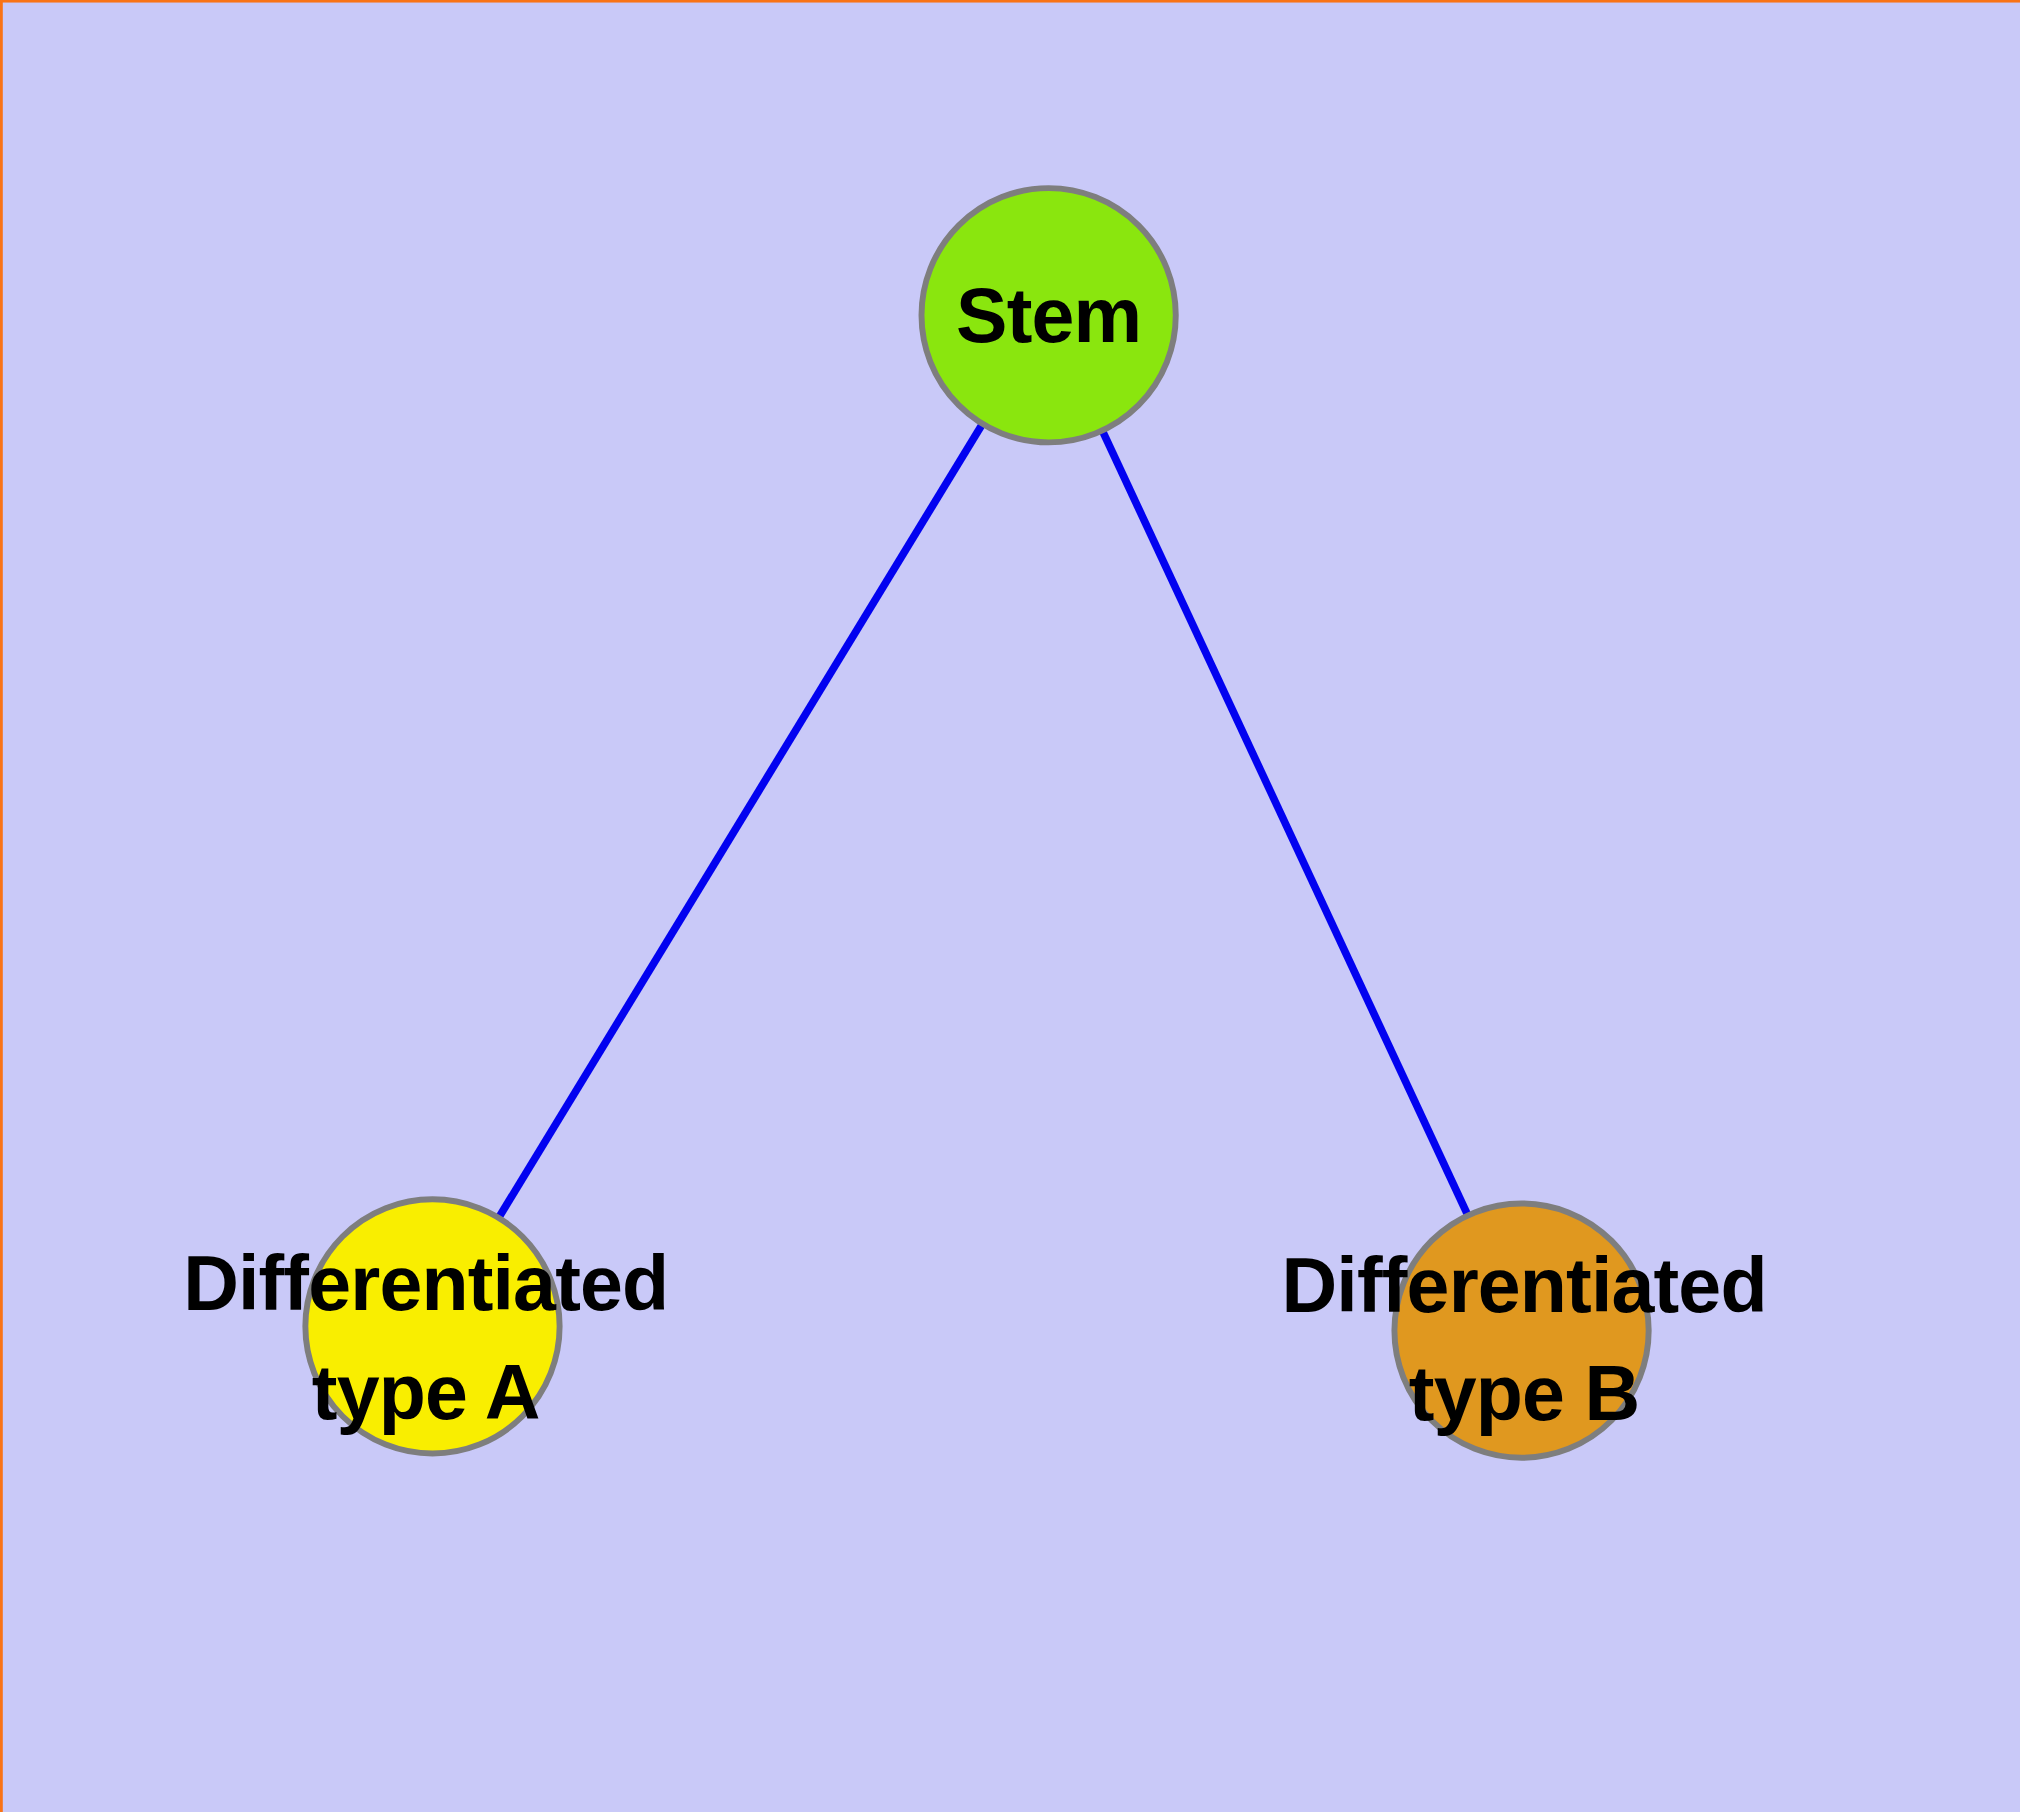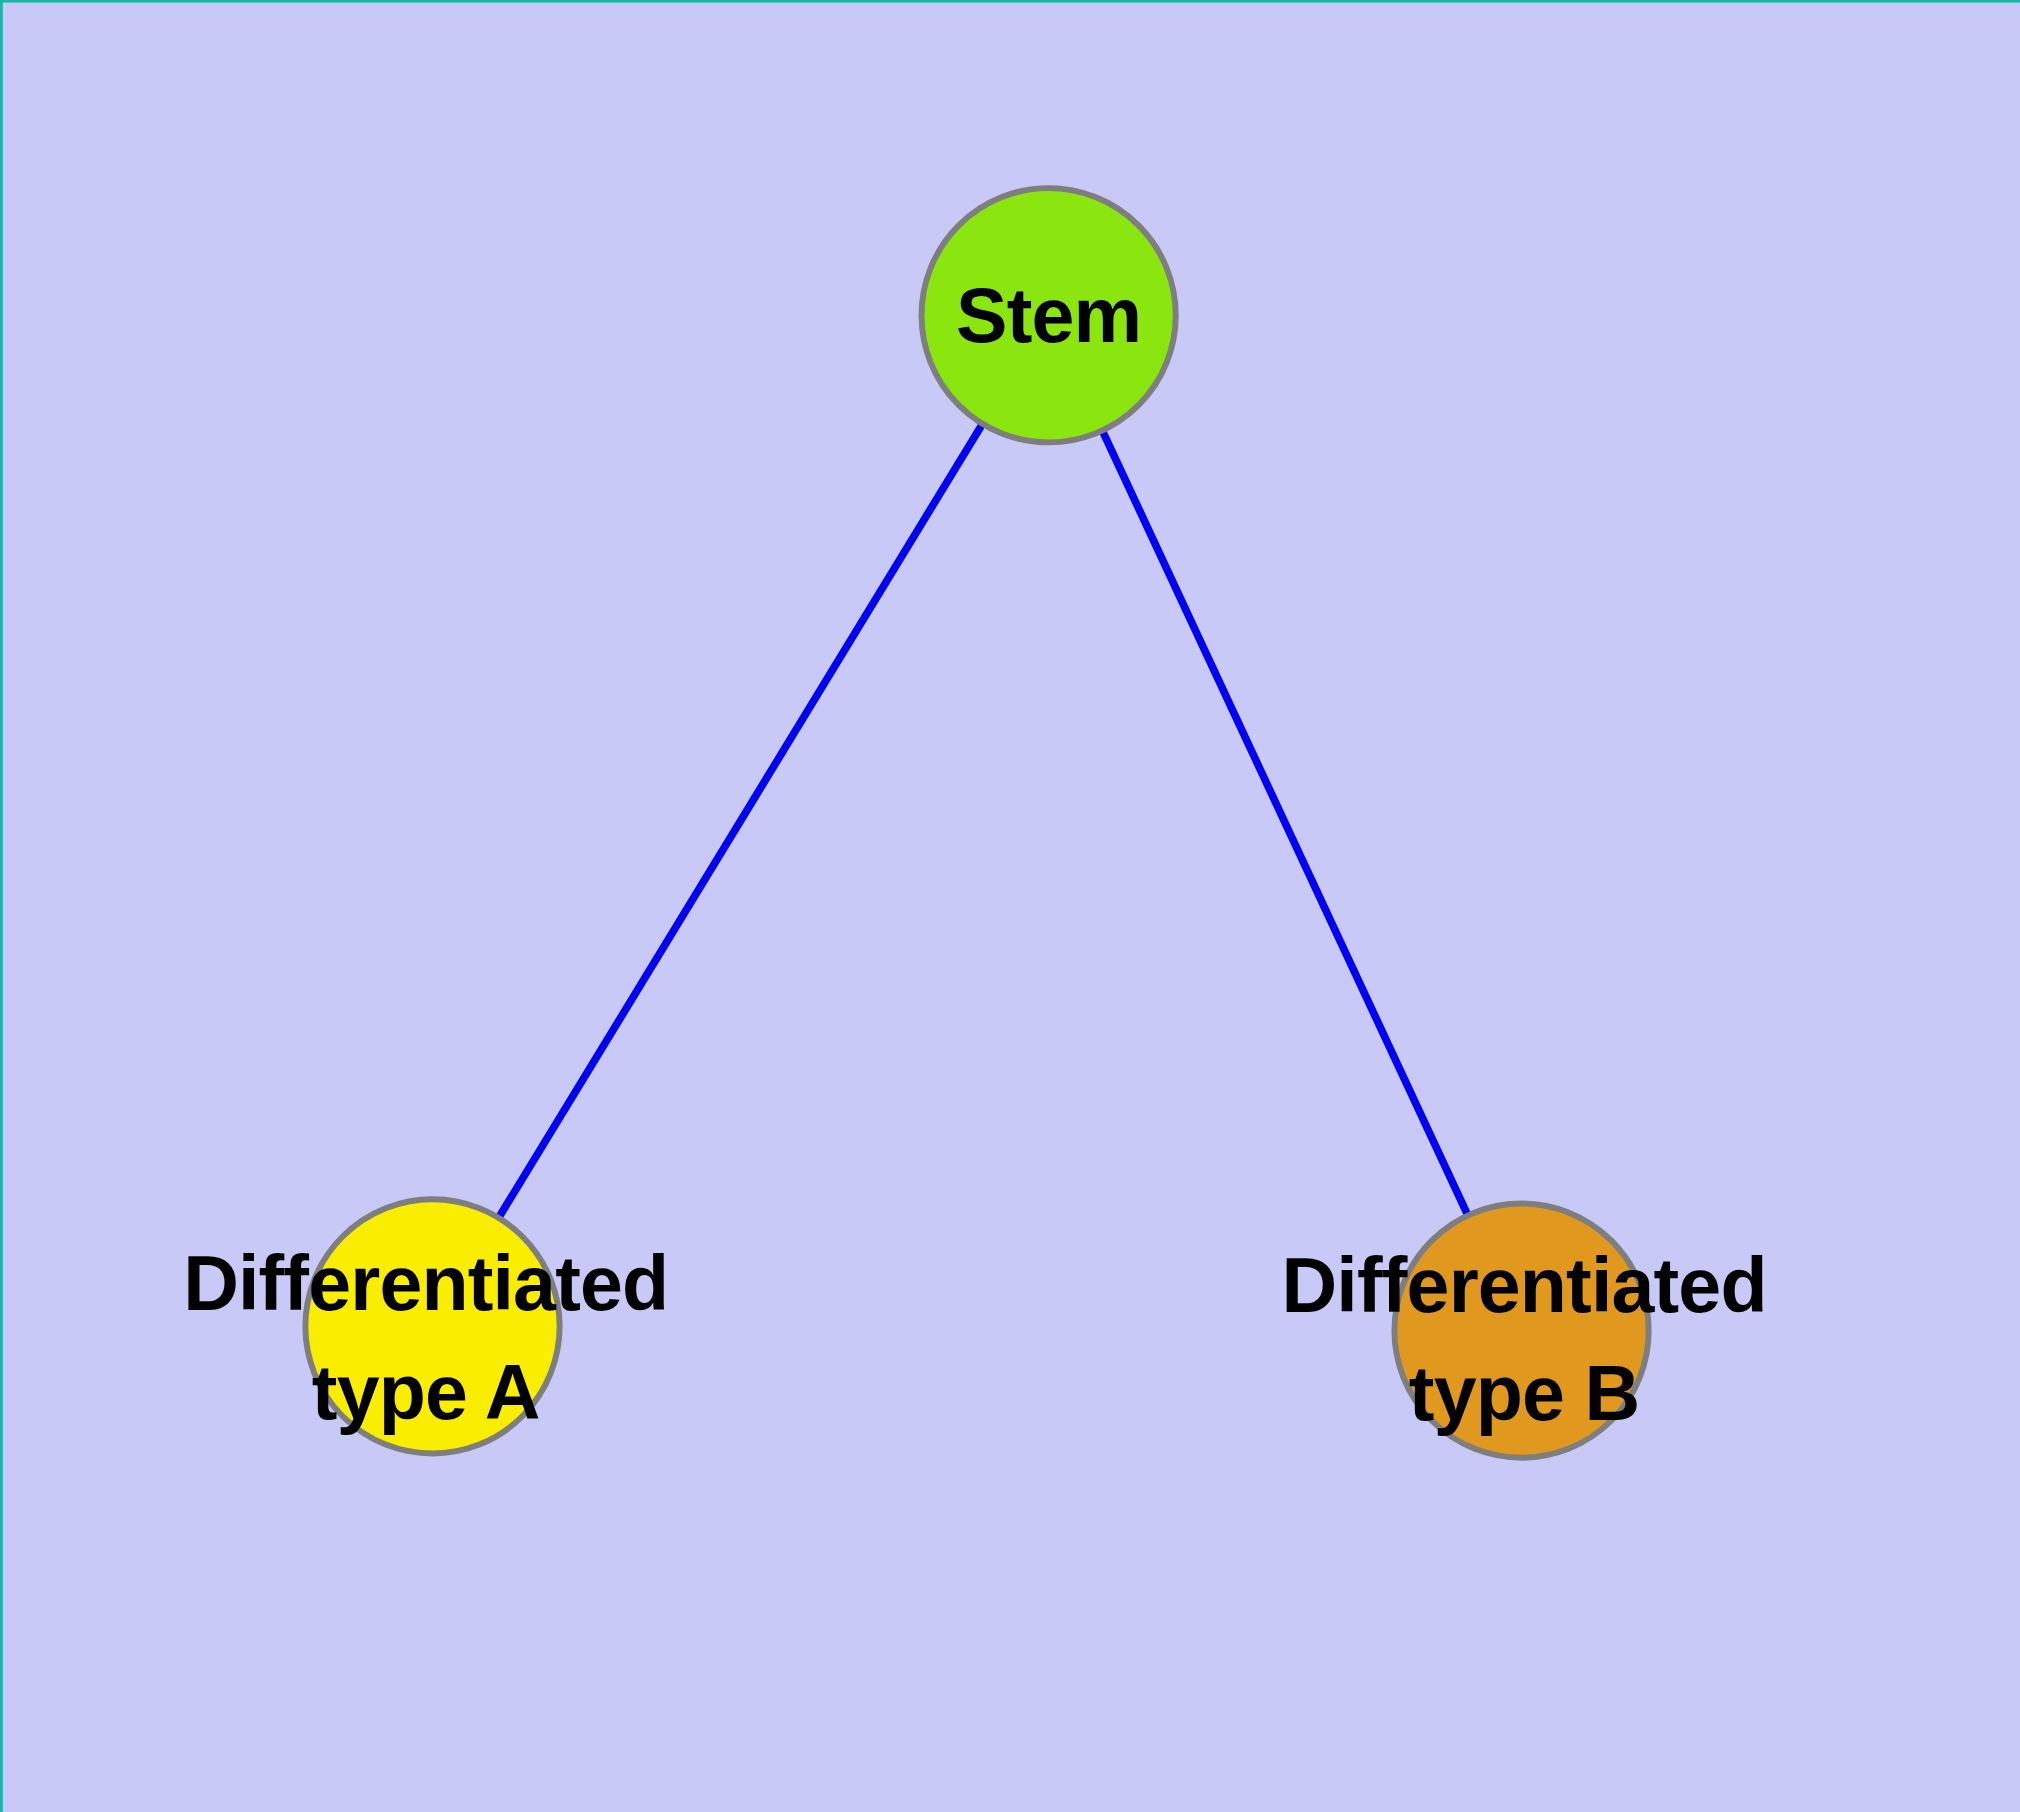--- a/index.html
+++ b/index.html
@@ -4,21 +4,21 @@
 <style>
   html, body {
     margin: 0;
     padding: 0;
     background: #ffffff;
   }
   .stage {
     position: relative;
     width: 2021px;
     height: 1812px;
-    background: #14b8a6;
+    background: #f97316;
     overflow: hidden;
     font-family: "Liberation Sans", sans-serif;
   }
   svg.graph {
     position: absolute;
     top: 0;
     left: 0;
     display: block;
   }
   .edge-line {

